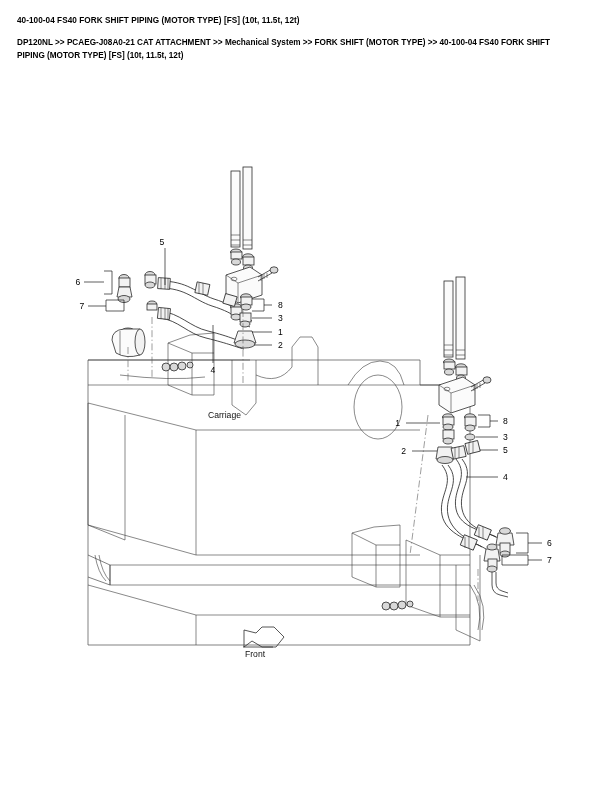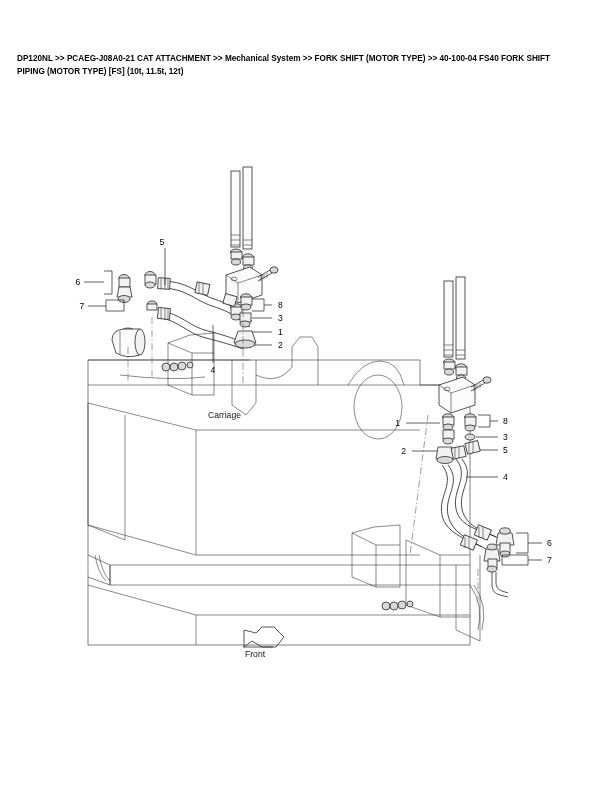--- a/index.html
+++ b/index.html
@@ -26,21 +26,21 @@
     left: 17px;
     top: 16px;
     font-size: 8.2px;
     font-weight: bold;
     letter-spacing: 0.05px;
     white-space: nowrap;
   }
   .breadcrumb {
     position: absolute;
     left: 17px;
-    top: 53px;
+    top: 37px;
     width: 560px;
     font-size: 8.2px;
     font-weight: bold;
     line-height: 12.5px;
   }
   #diagram {
     position: absolute;
     left: 0;
     top: 85px;
     width: 612px;
@@ -65,20 +65,21 @@
     font-family: "Liberation Sans", sans-serif;
     font-size: 8.6px;
     fill: #111111;
   }
 </style>
 </head>
 <body>
 
 <div id="page">
 
+  <div class="title">40-100-04 FS40 FORK SHIFT PIPING (MOTOR TYPE) [FS] (10t, 11.5t, 12t)</div>
 
   <div class="breadcrumb">DP120NL &gt;&gt; PCAEG-J08A0-21 CAT ATTACHMENT &gt;&gt; Mechanical System &gt;&gt; FORK SHIFT (MOTOR TYPE) &gt;&gt; 40-100-04 FS40 FORK SHIFT PIPING (MOTOR TYPE) [FS] (10t, 11.5t, 12t)</div>
 
   <div id="diagram">
   <svg width="612" height="600" viewBox="0 0 612 600" xmlns="http://www.w3.org/2000/svg">
 
     <g>
 
       <path class="body-fill" d="M88 275 L88 470 L110 480 L110 500 L88 492 L88 560 L470 560 L470 470 L470 300 L420 300 L420 275 Z" fill="#ffffff"></path>
 

